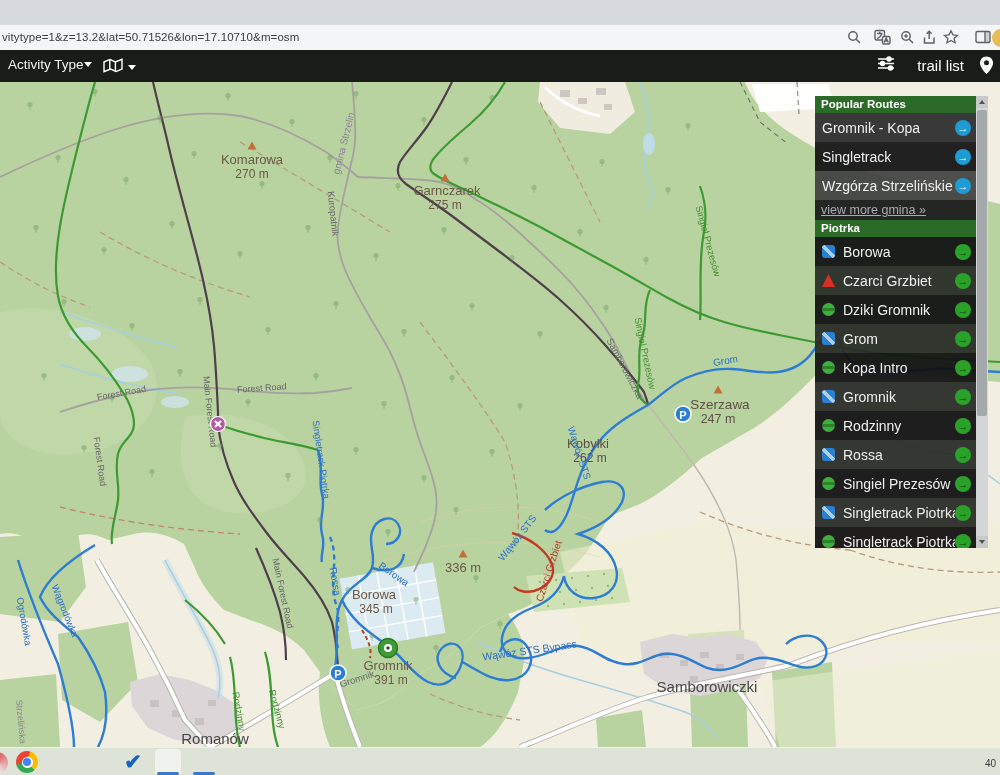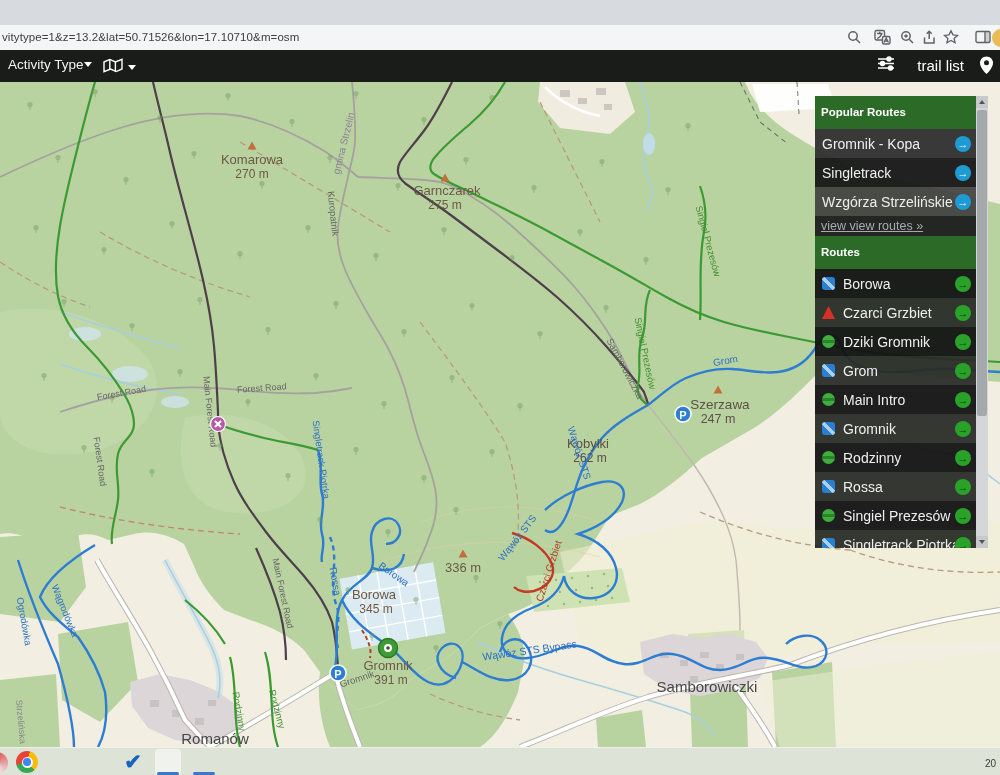--- a/index.html
+++ b/index.html
@@ -14,21 +14,21 @@
   .appbar{position:absolute;left:0;top:50px;width:1000px;height:32px;background:#191c18;color:#fff;}
   .activity{position:absolute;left:8px;top:7px;font-size:13.5px;display:flex;align-items:center;gap:0;color:#f2f2f2;}
   .caret{width:0;height:0;border-left:4.5px solid transparent;border-right:4.5px solid transparent;border-top:5px solid #fff;display:inline-block;}
   .mapbtn{position:absolute;left:103px;top:8px;display:flex;align-items:center;gap:5px;}
   .traillist{position:absolute;right:36px;top:6px;display:flex;align-items:center;gap:22px;font-size:15px;color:#fff;}
   .pinbtn{position:absolute;right:6px;top:6px;}
   
   .map{position:absolute;left:0;top:82px;width:1000px;height:665px;overflow:hidden;}
   
   .panel{position:absolute;left:815px;top:14px;width:173px;height:452px;overflow:hidden;}
-  .phead{height:17px;background:#2c6b27;color:#fff;font-size:11.5px;font-weight:600;line-height:17px;padding:8px 6px;width:149px;}
+  .phead{height:17px;background:#2c6b27;color:#fff;font-size:11.5px;font-weight:600;line-height:17px;padding:0 6px;width:149px;}
   .row{height:29px;display:flex;align-items:center;padding:0 5px 0 7px;width:149px;color:#efefef;font-size:14px;}
   .row .lbl{flex:1;white-space:nowrap;overflow:hidden;}
   .pr0{background:rgba(46,46,46,.94);gap:24px;}
   .pr1{background:rgba(20,20,20,.94);}
   .pr2{background:rgba(60,60,60,.9);}
   .vmore{height:20px;background:rgba(27,27,27,.94);color:#a9aab2;font-size:12.5px;line-height:20px;padding:0 6px;text-decoration:underline;width:149px;}
   .trows .row:nth-child(odd){background:rgba(17,17,17,.94);}
   .trows .row:nth-child(even){background:rgba(40,44,38,.94);}
   .diff{width:13px;height:13px;margin-right:8px;flex:0 0 auto;}
   .diff[data-difficulty="blue-square"]{background:linear-gradient(45deg,#2b7fd0 40%,#a9d0f0 40%,#a9d0f0 58%,#2b7fd0 58%);border-radius:3px;}
@@ -468,22 +468,22 @@
         <span class="go b"></span>
       </div>
       <div class="row pr1">
         <span class="lbl">Singletrack</span>
         <span class="go b"></span>
       </div>
       <div class="row pr2">
         <span class="lbl">Wzgórza Strzelińskie Medium</span>
         <span class="go b"></span>
       </div>
-      <div class="vmore">view view routes »</div>
-      <div class="phead">Routes</div>
+      <div class="vmore">view more gmina »</div>
+      <div class="phead">Piotrka</div>
       <div class="trows">
         <div class="row">
           <span class="diff" data-difficulty="blue-square"></span>
           <span class="lbl">Borowa</span>
           <span class="go g"></span>
         </div>
         <div class="row">
           <span class="diff" data-difficulty="red-triangle"></span>
           <span class="lbl">Czarci Grzbiet</span>
           <span class="go g"></span>
@@ -493,21 +493,21 @@
           <span class="lbl">Dziki Gromnik</span>
           <span class="go g"></span>
         </div>
         <div class="row">
           <span class="diff" data-difficulty="blue-square"></span>
           <span class="lbl">Grom</span>
           <span class="go g"></span>
         </div>
         <div class="row">
           <span class="diff" data-difficulty="green-circle"></span>
-          <span class="lbl">Main Intro</span>
+          <span class="lbl">Kopa Intro</span>
           <span class="go g"></span>
         </div>
         <div class="row">
           <span class="diff" data-difficulty="blue-square"></span>
           <span class="lbl">Gromnik</span>
           <span class="go g"></span>
         </div>
         <div class="row">
           <span class="diff" data-difficulty="green-circle"></span>
           <span class="lbl">Rodzinny</span>
@@ -544,16 +544,16 @@
 
   <div class="taskbar">
     <div class="edgepart"></div>
     <div class="tk chrome" style="left:16px"></div>
 
     <div class="tile" style="left:155px"></div>
     <div class="tk check" style="left:122px">✔</div>
 
     <div class="ul" style="left:157px"></div>
     <div class="ul" style="left:193px"></div>
-    <div class="clock">20</div>
+    <div class="clock">40</div>
   </div>
 
 </div>
 
 </body></html>

